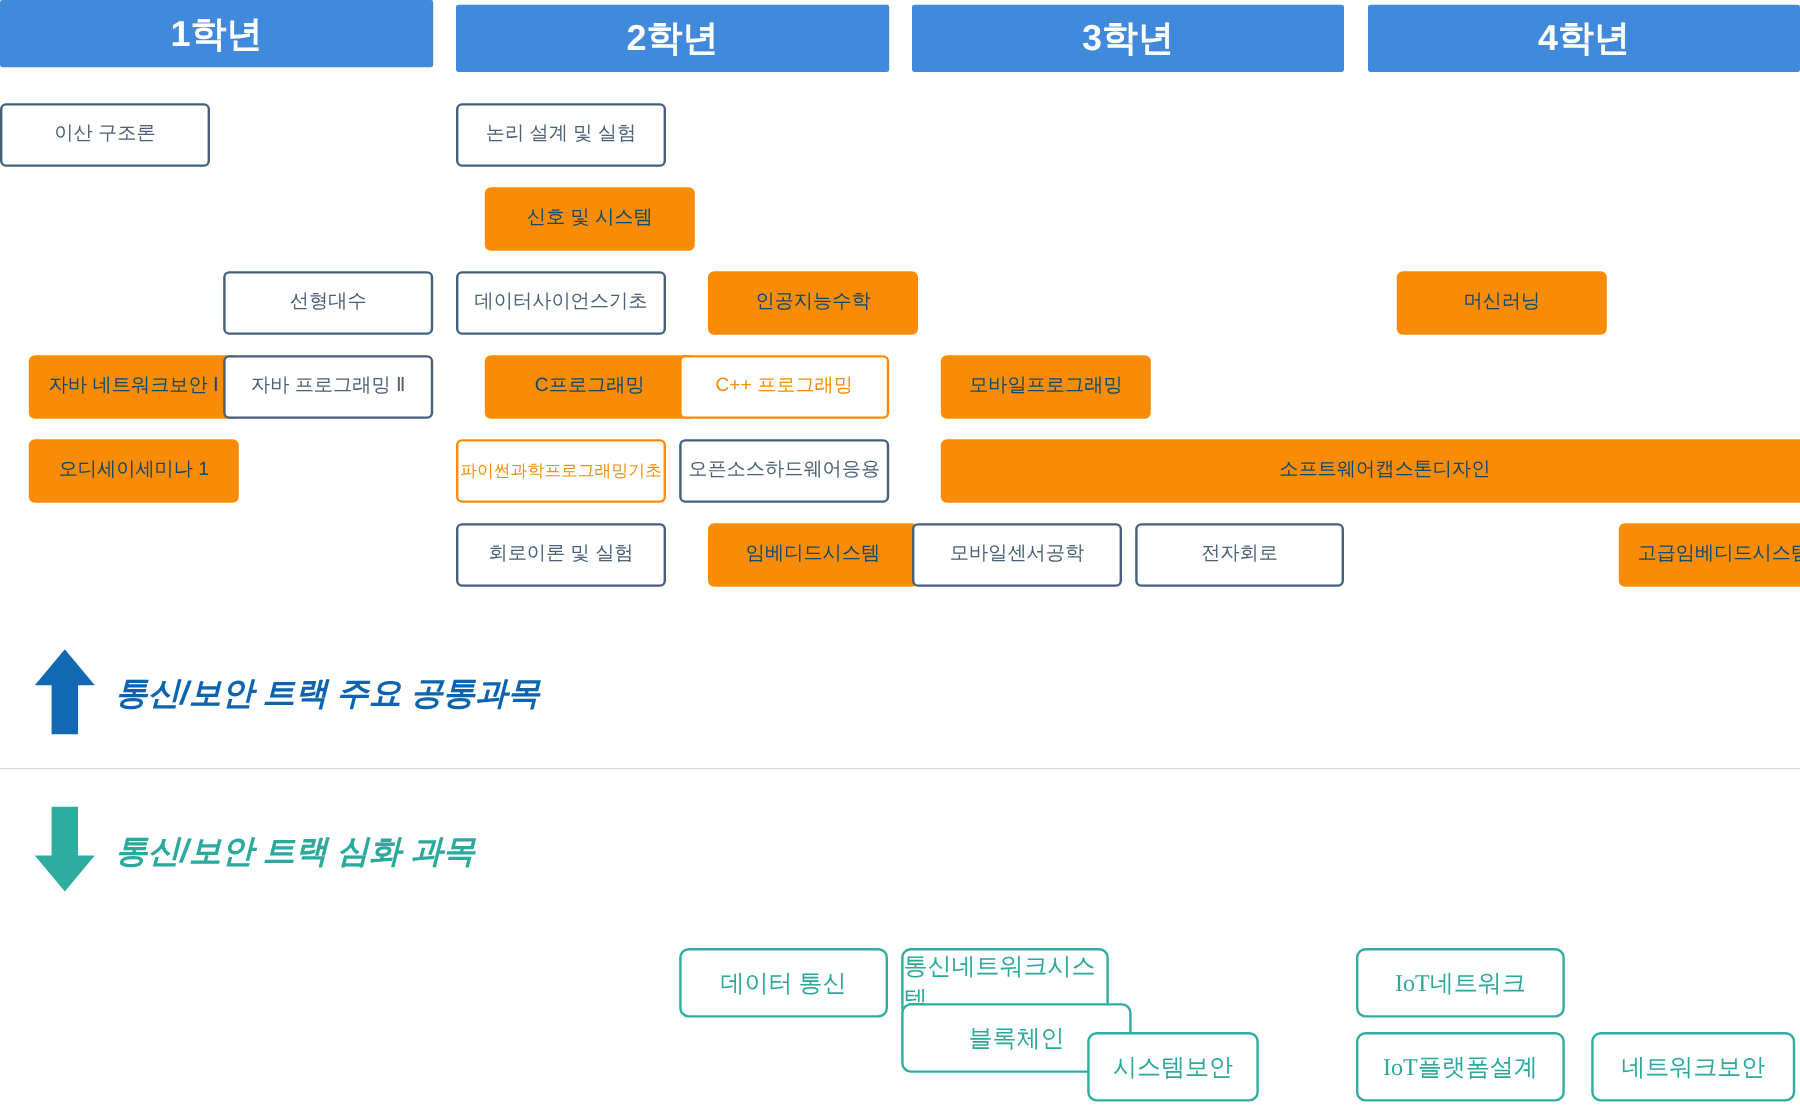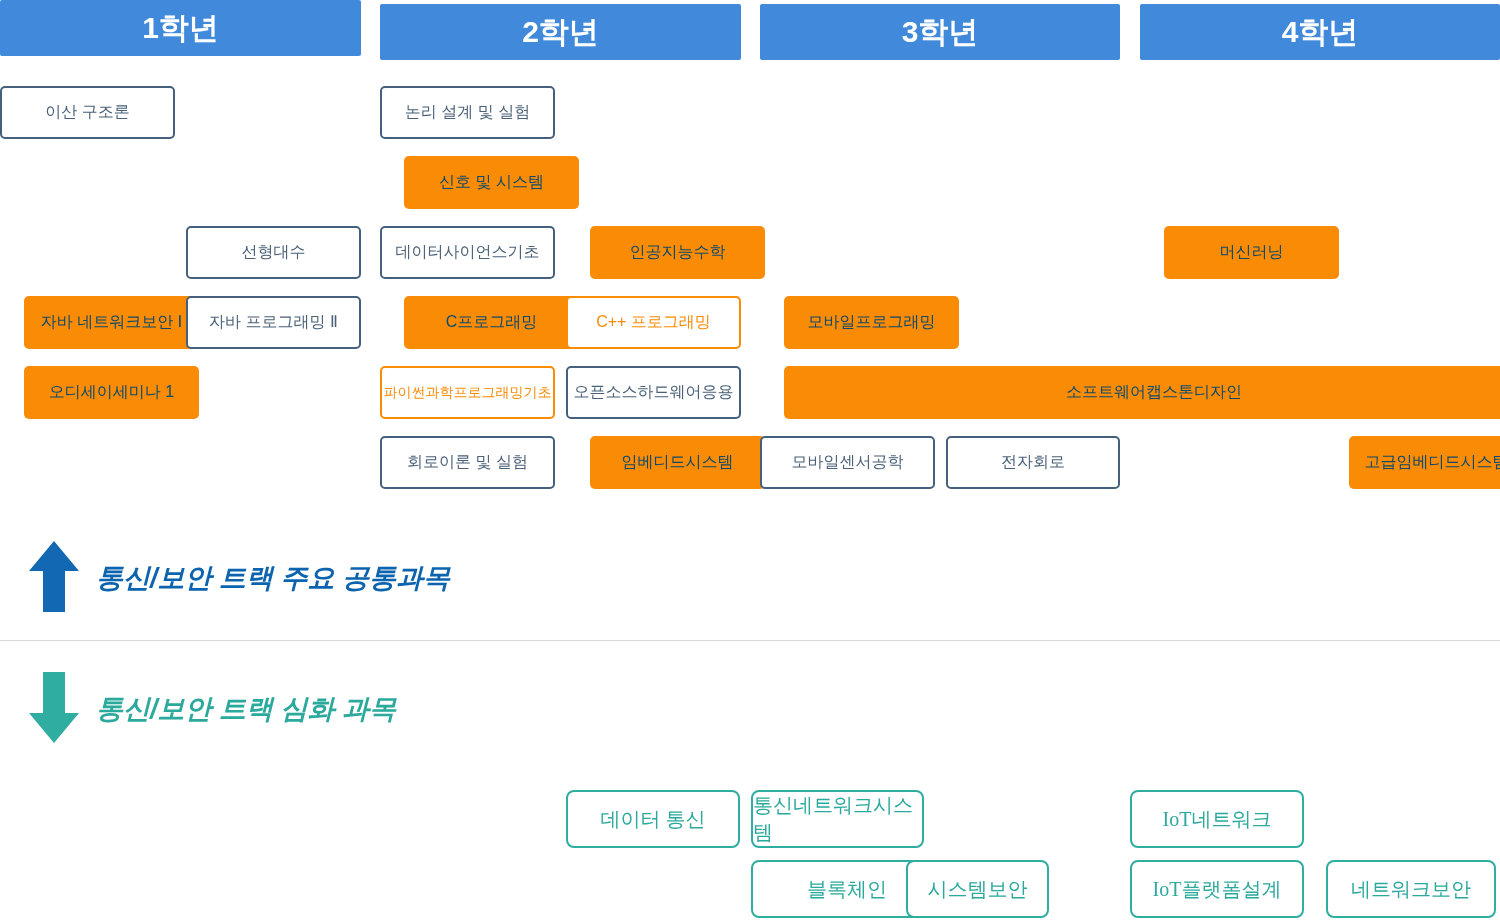--- a/index.html
+++ b/index.html
@@ -142,18 +142,18 @@
   <span class="arrow" style="left:29px;top:672px">
     <svg width="50" height="71" viewBox="0 0 50 71">
         <polygon points="25,71 50,41 36,41 36,0 14,0 14,41 0,41" style="fill:var(--teal-border)"></polygon>
       </svg>
   </span>
   <div class="legend-label teal" style="left:96px;top:691px">통신/보안 트랙 심화 과목</div>
 
   <div class="adv" style="left:566px;top:790px;width:174px">데이터 통신</div>
   <div class="adv" style="left:751px;top:790px;width:173px">통신네트워크시스템</div>
   <div class="adv" style="left:1130px;top:790px;width:174px">IoT네트워크</div>
-  <div class="adv" style="left:751px;top:860px;width:192px">블록체인</div>
+  <div class="adv" style="left:751px;top:836px;width:192px">블록체인</div>
   <div class="adv" style="left:906px;top:860px;width:143px">시스템보안</div>
   <div class="adv" style="left:1130px;top:860px;width:174px">IoT플랫폼설계</div>
   <div class="adv" style="left:1326px;top:860px;width:170px">네트워크보안</div>
 
 </div>
 
 </body></html>

